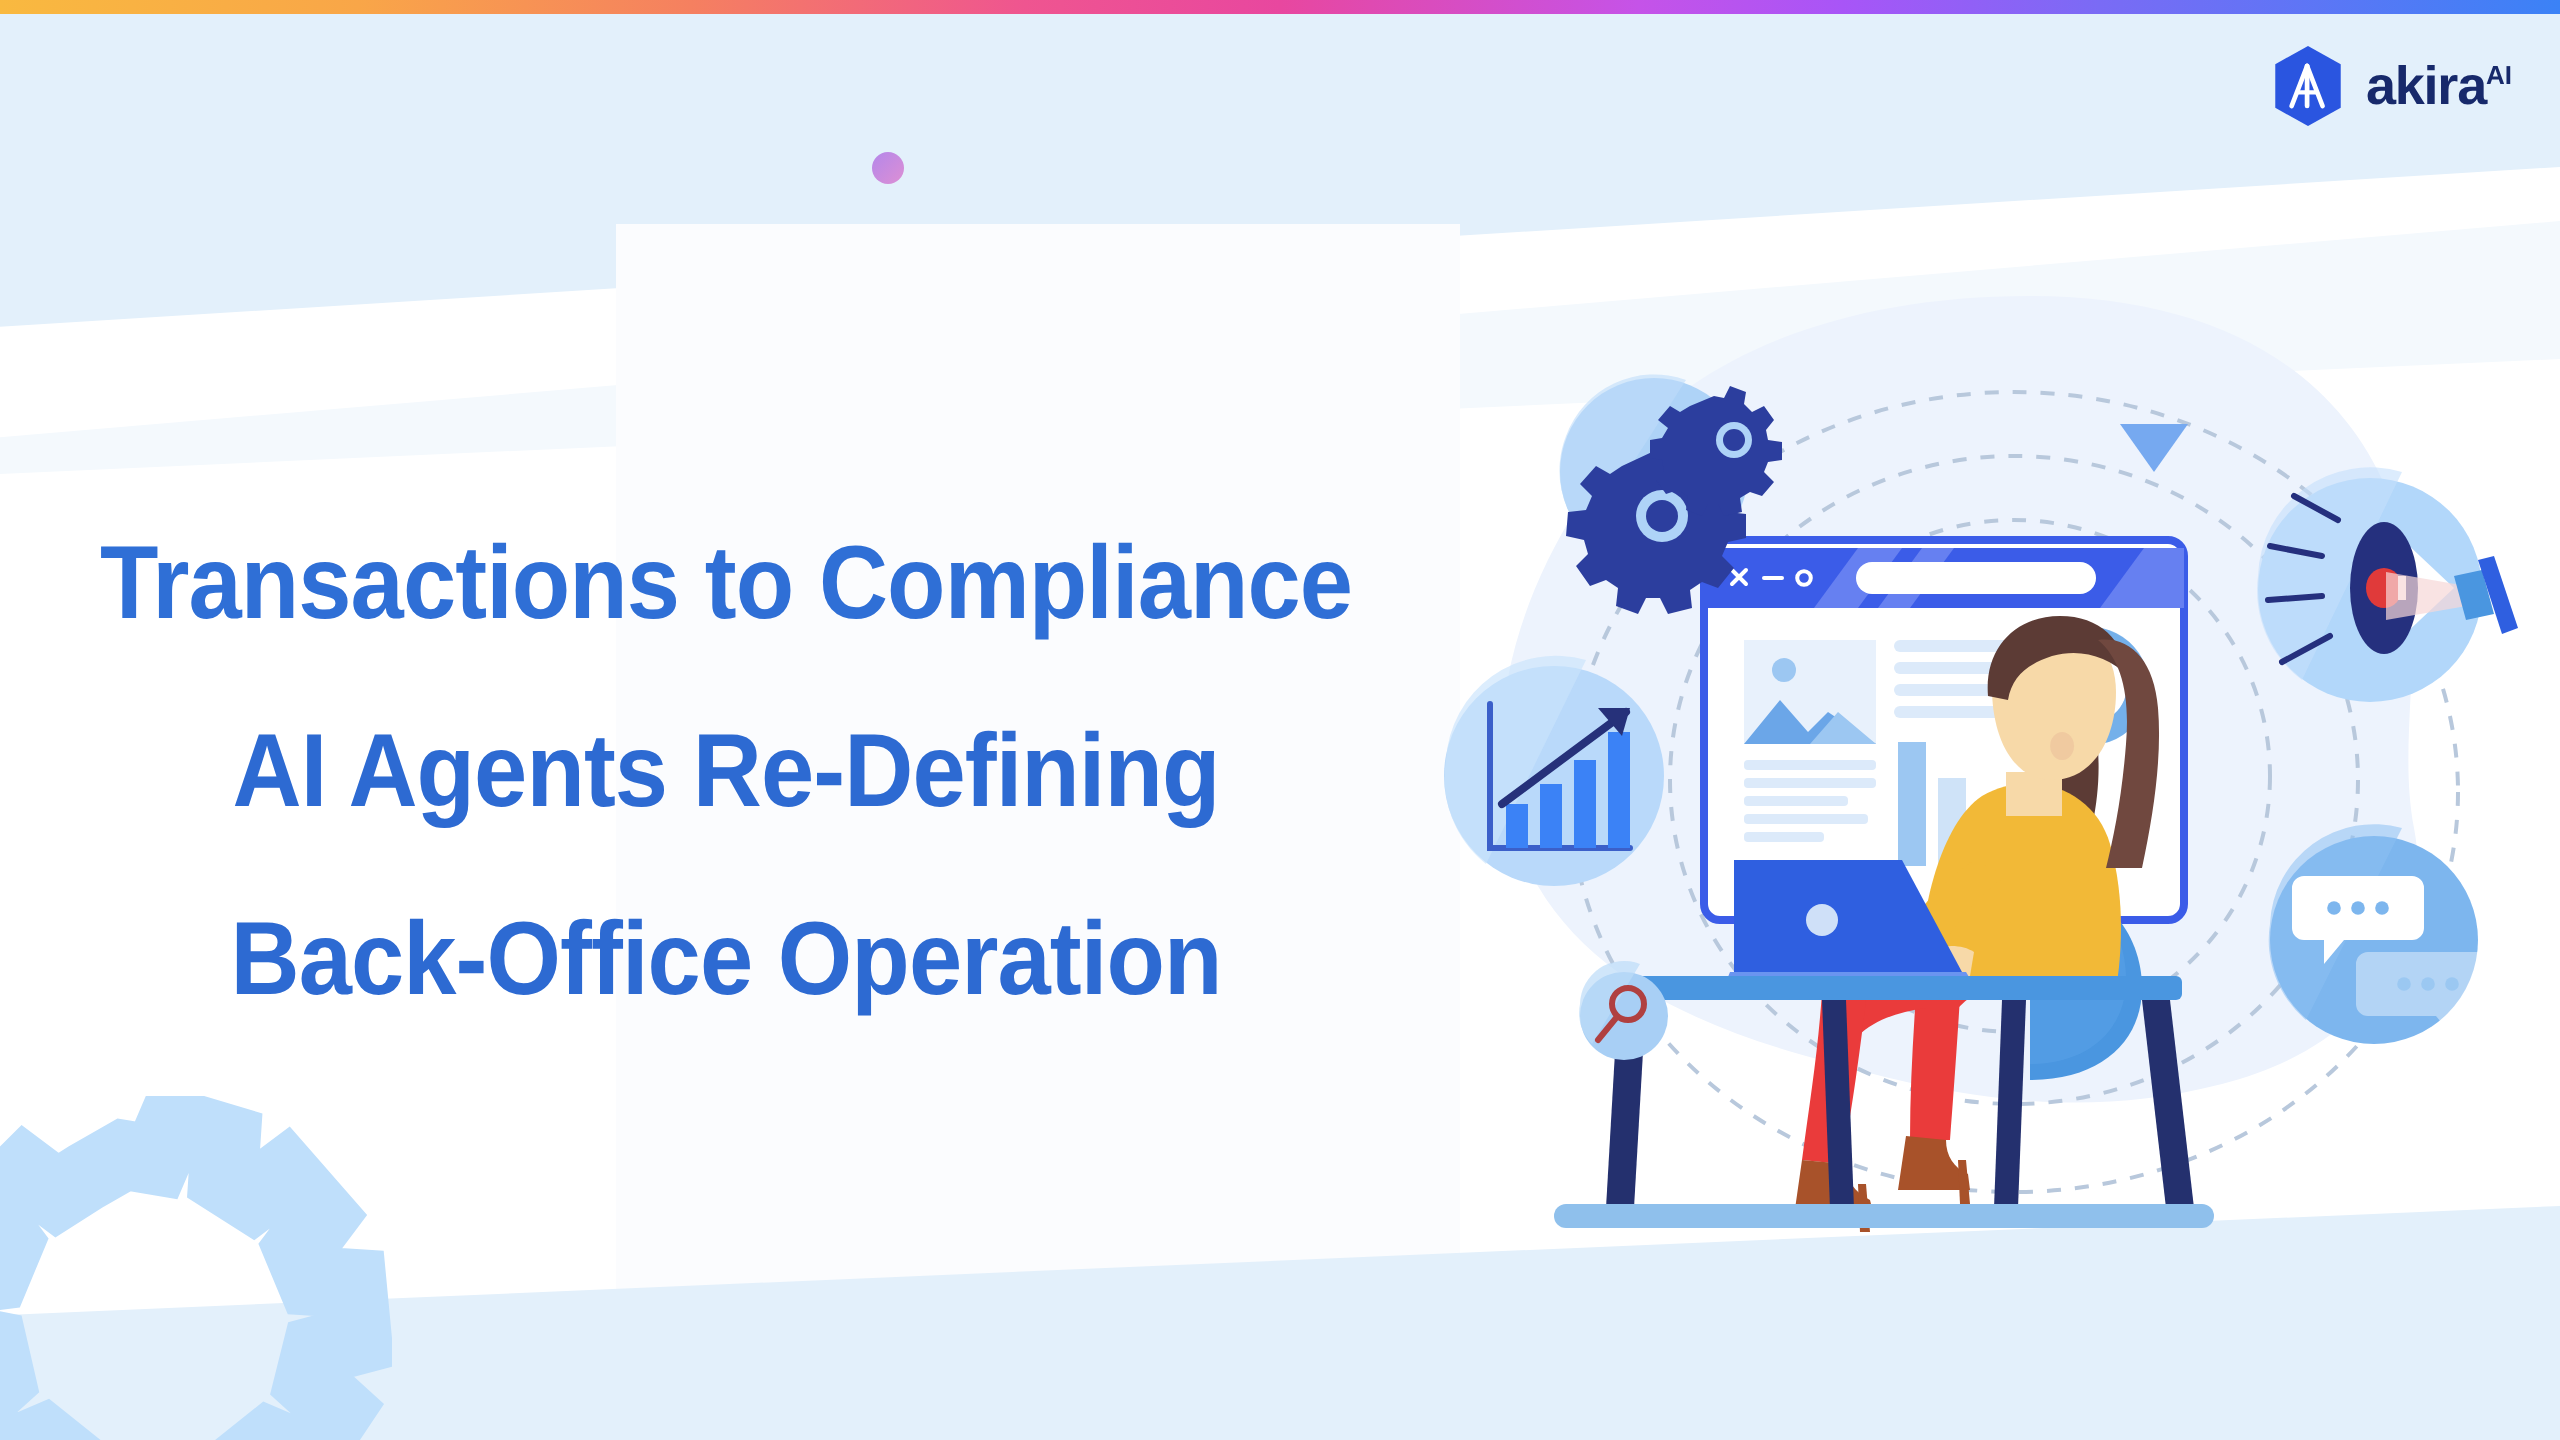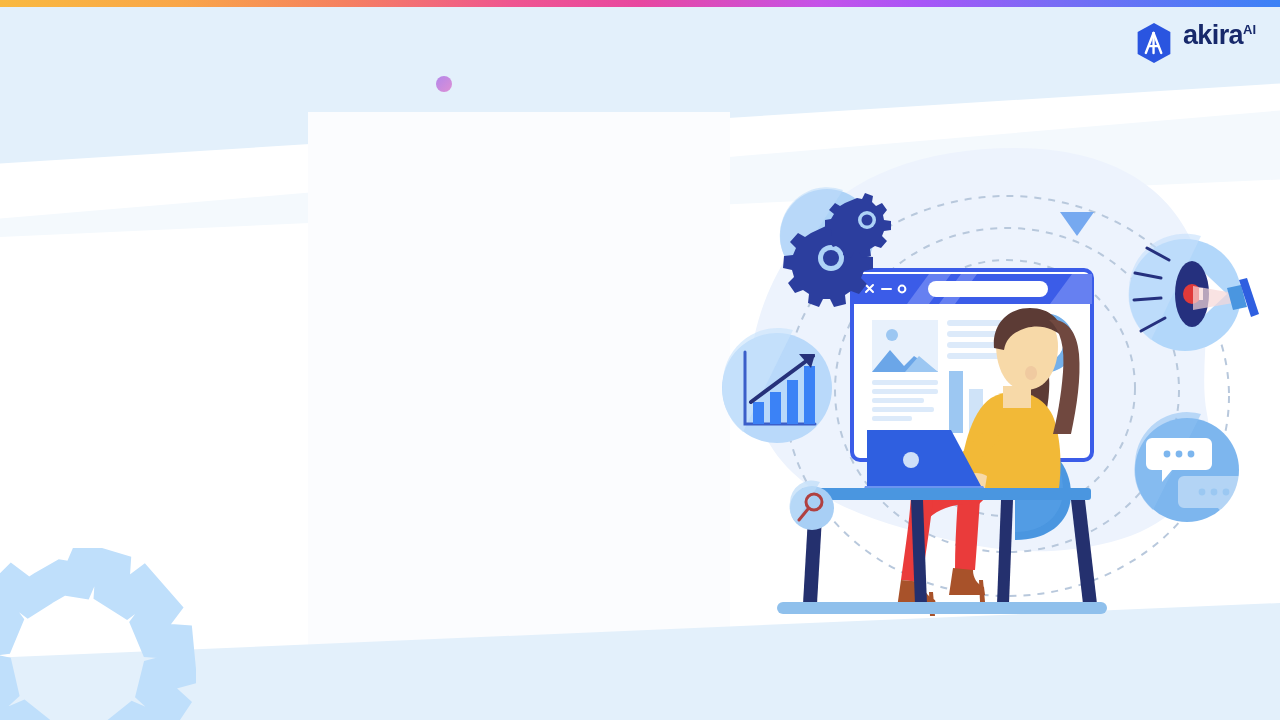--- a/index.html
+++ b/index.html
@@ -84,21 +84,21 @@
     white-space:nowrap;
     transform:scaleX(0.92);
   }
   .headline .line.l1 { color:#2f6fd6; }
   .headline .line.l2 { color:#2d6ad2; }
   .headline .line.l3 { color:#2d6ad2; }
 
   
   .logo {
     position:absolute; right:24px; top:22px;
-    display:flex; align-items:flex-start; gap:9px;
+    display:flex; align-items:center; gap:9px;
     z-index:35;
   }
   .logo-mark { width:40px; height:42px; display:block; }
   .logo-word {
     font-family:"Liberation Sans",sans-serif;
     font-weight:700; font-size:27px; color:#17296b;
     letter-spacing:-0.6px; line-height:1;
   }
   .logo-sup {
     font-family:"Liberation Sans",sans-serif;
@@ -121,20 +121,25 @@
   <div class="band-top-2"></div>
   <div class="panel-soft"></div>
   <div class="band-bottom"></div>
   <div class="dot-accent"></div>
 
   <svg class="bg-gear" viewBox="0 0 200 200">
     <path fill="none" stroke="#bfdffb" stroke-width="26" d="M100 22
          l12 2 6-14 20 6 -1 15 11 7 12-9 14 16 -9 12 5 12 15 1 2 21 -15 4 -3 12 11 10 -12 18 -14-6 -10 8 2 15 -21 6 -7-14 -13 0 -7 14 -20-7 2-15 -10-8 -14 6 -13-18 11-10 -3-13 -15-3 1-21 15-2 5-12 -9-12 15-15 12 9 11-7z"></path>
   </svg>
 
+  <div class="headline">
+    <div class="line l1">Transactions to Compliance</div>
+    <div class="line l2">AI Agents Re-Defining</div>
+    <div class="line l3">Back-Office Operation</div>
+  </div>
 
   <div class="logo">
     <svg class="logo-mark" viewBox="0 0 44 46">
       <path d="M22 1 L40 11 L40 35 L22 45 L4 35 L4 11 Z" fill="#2a55e0"></path>
       <path d="M21.5 12 L21.5 34" stroke="#ffffff" stroke-width="2.6" stroke-linecap="round" fill="none"></path>
       <path d="M21.5 12 L30 34" stroke="#ffffff" stroke-width="2.6" stroke-linecap="round" fill="none"></path>
       <path d="M13 34 L21.5 12" stroke="#ffffff" stroke-width="2.6" stroke-linecap="round" fill="none"></path>
       <path d="M16.6 26.5 L26.6 26.5" stroke="#ffffff" stroke-width="2.4" stroke-linecap="round" fill="none"></path>
     </svg>
     <div class="logo-word">

